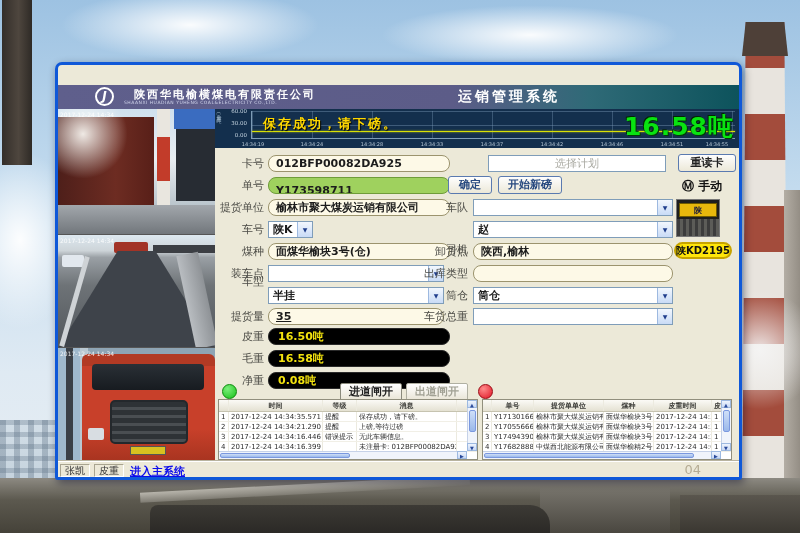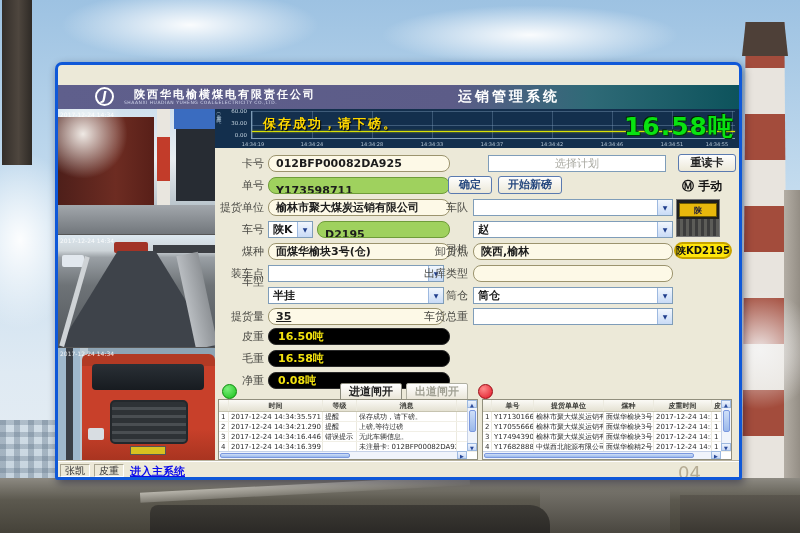--- a/index.html
+++ b/index.html
@@ -119,21 +119,21 @@
   .hsb { position:absolute; left:0; right:10px; bottom:0; height:8px; background:#f0f4fb; border-top:1px solid #c6d2e8; }
   .sb-thumb { position:absolute; background:linear-gradient(180deg,#cfdff8,#9ab8ea); border:1px solid #7a98df; border-radius:2px; }
   .sb-btn { position:absolute; width:10px; height:8px; font-size:5px; line-height:8px; text-align:center; color:#2a4a9a;
       background:linear-gradient(180deg,#eef4fd,#c9d9f4); border:1px solid #9db9e0; }
 
   
   .statusbar { position:absolute; left:0; top:352px; width:681px; height:16px; background:#ece9d8; border-top:1px solid #fff; box-shadow:0 -1px 0 #b8b4a0; }
   .sb-cell { position:absolute; top:2px; height:13px; line-height:12px; font-size:10px; color:#333; text-align:center;
       border:1px solid; border-color:#a8a490 #fff #fff #a8a490; background:#ece9d8; padding:0 3px; }
   .sb-link { position:absolute; top:2px; font-size:11px; font-weight:bold; color:#0d0deb; text-decoration:underline; }
-  .sb-page { position:absolute; right:38px; top:0px; font-size:18px; color:#b5ac94; }
+  .sb-page { position:absolute; right:38px; top:0px; font-size:13px; color:#b5ac94; }
 </style>
 </head>
 <body>
 
 <div id="screen">
 
   <div class="bg cloud" style="left:60px;top:-10px;width:260px;height:70px;"></div>
   <div class="bg cloud" style="left:380px;top:5px;width:300px;height:60px;"></div>
   <div class="bg cloud" style="left:-40px;top:150px;width:120px;height:180px;"></div>
   <div class="bg chimney-left"></div>
@@ -238,21 +238,20 @@
       <div class="plate-img">
         <div class="plate-top">陕K·D2195</div>
         <div class="plate-grille"></div>
       </div>
 
       <div class="lbl lbl-l" style="top:112px;">车号</div>
       <div class="fld combo" style="left:210px;top:112px;width:45px;">
         <span>陕K</span>
         <span class="arrowbtn">▼</span>
       </div>
-      <div class="fld greenf" style="left:259px;top:112px;width:133px;">D2195</div>
       <div class="lbl lbl-r" style="top:100px;margin-top:32px;">司机</div>
       <div class="fld combo" style="left:415px;top:112px;width:200px;">
         <span>赵</span>
         <span class="arrowbtn">▼</span>
       </div>
 
       <div class="lbl lbl-l" style="top:134px;">煤种</div>
       <div class="fld cream" style="left:210px;top:134px;width:182px;">面煤华榆块3号(仓)</div>
       <div class="lbl lbl-r" style="top:134px;">卸货点</div>
       <div class="fld cream" style="left:415px;top:134px;width:200px;">陕西,榆林</div>

